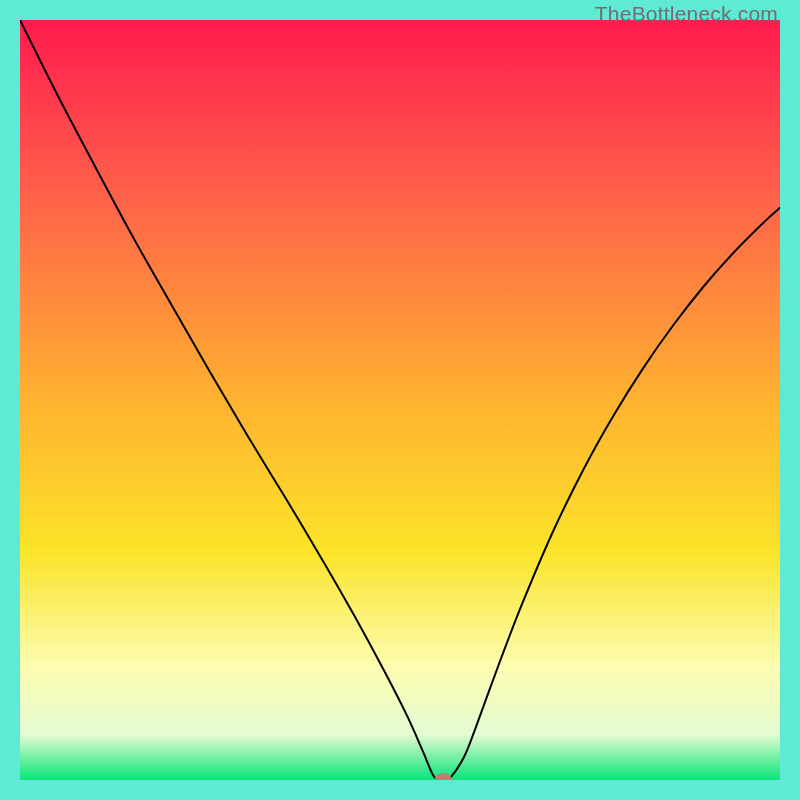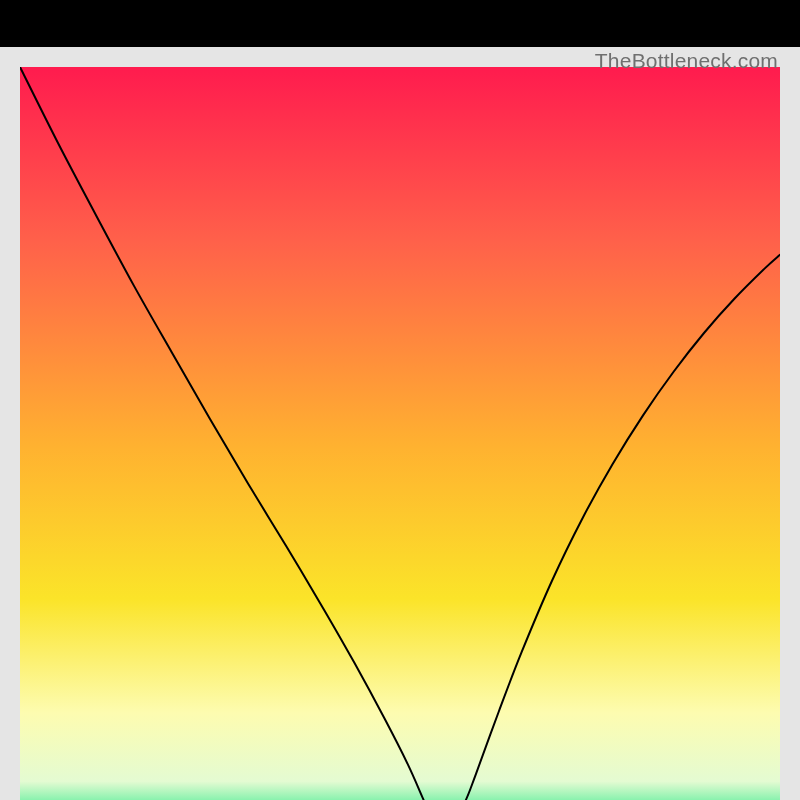--- a/index.html
+++ b/index.html
@@ -6,22 +6,21 @@
     margin: 0;
     padding: 0;
     width: 800px;
     height: 800px;
     background: #000000;
     overflow: hidden;
   }
   .frame {
     position: absolute;
     inset: 0;
-    background: #e5e5e5;
-    margin-top: 47px;
+    background: #5eead4;
   }
   .plot-area {
     position: absolute;
     left: 20px;
     top: 20px;
     width: 760px;
     height: 760px;
   }
   .watermark {
     position: absolute;

